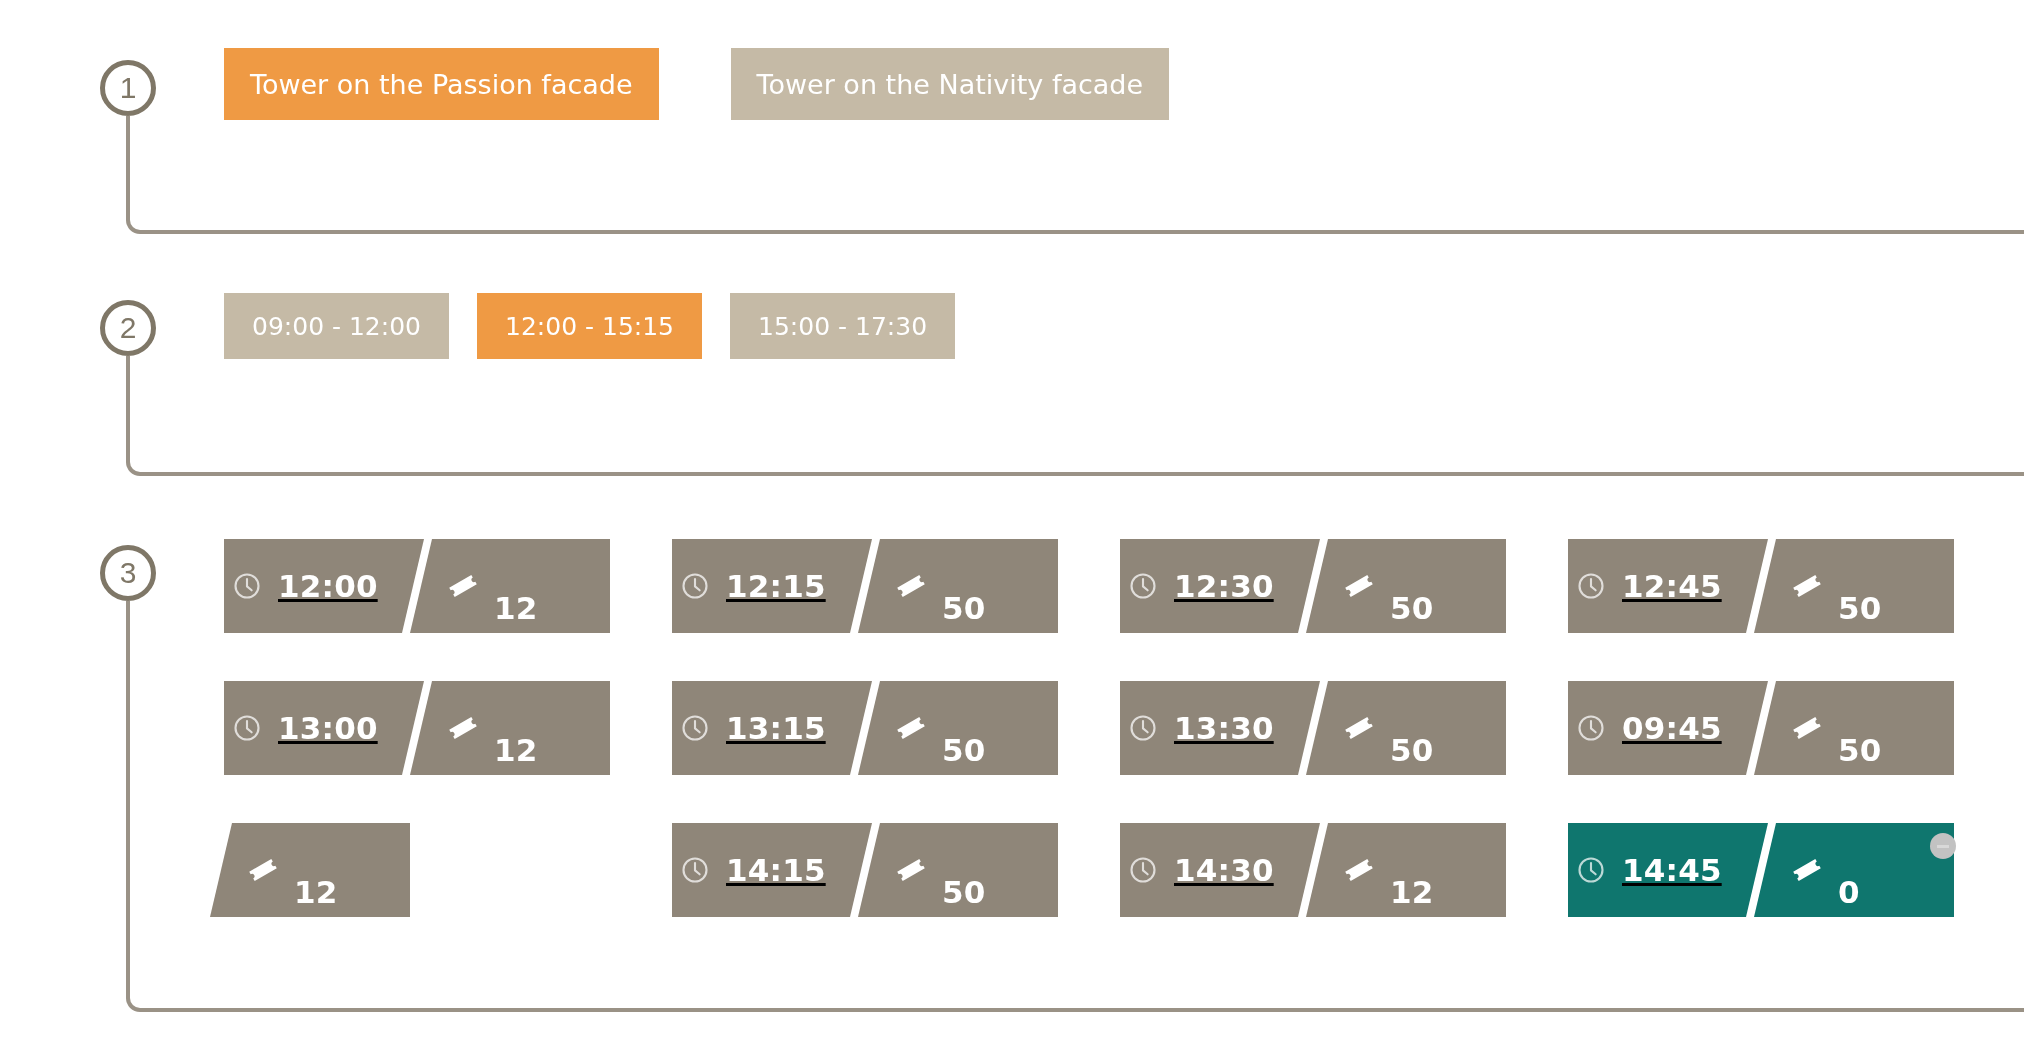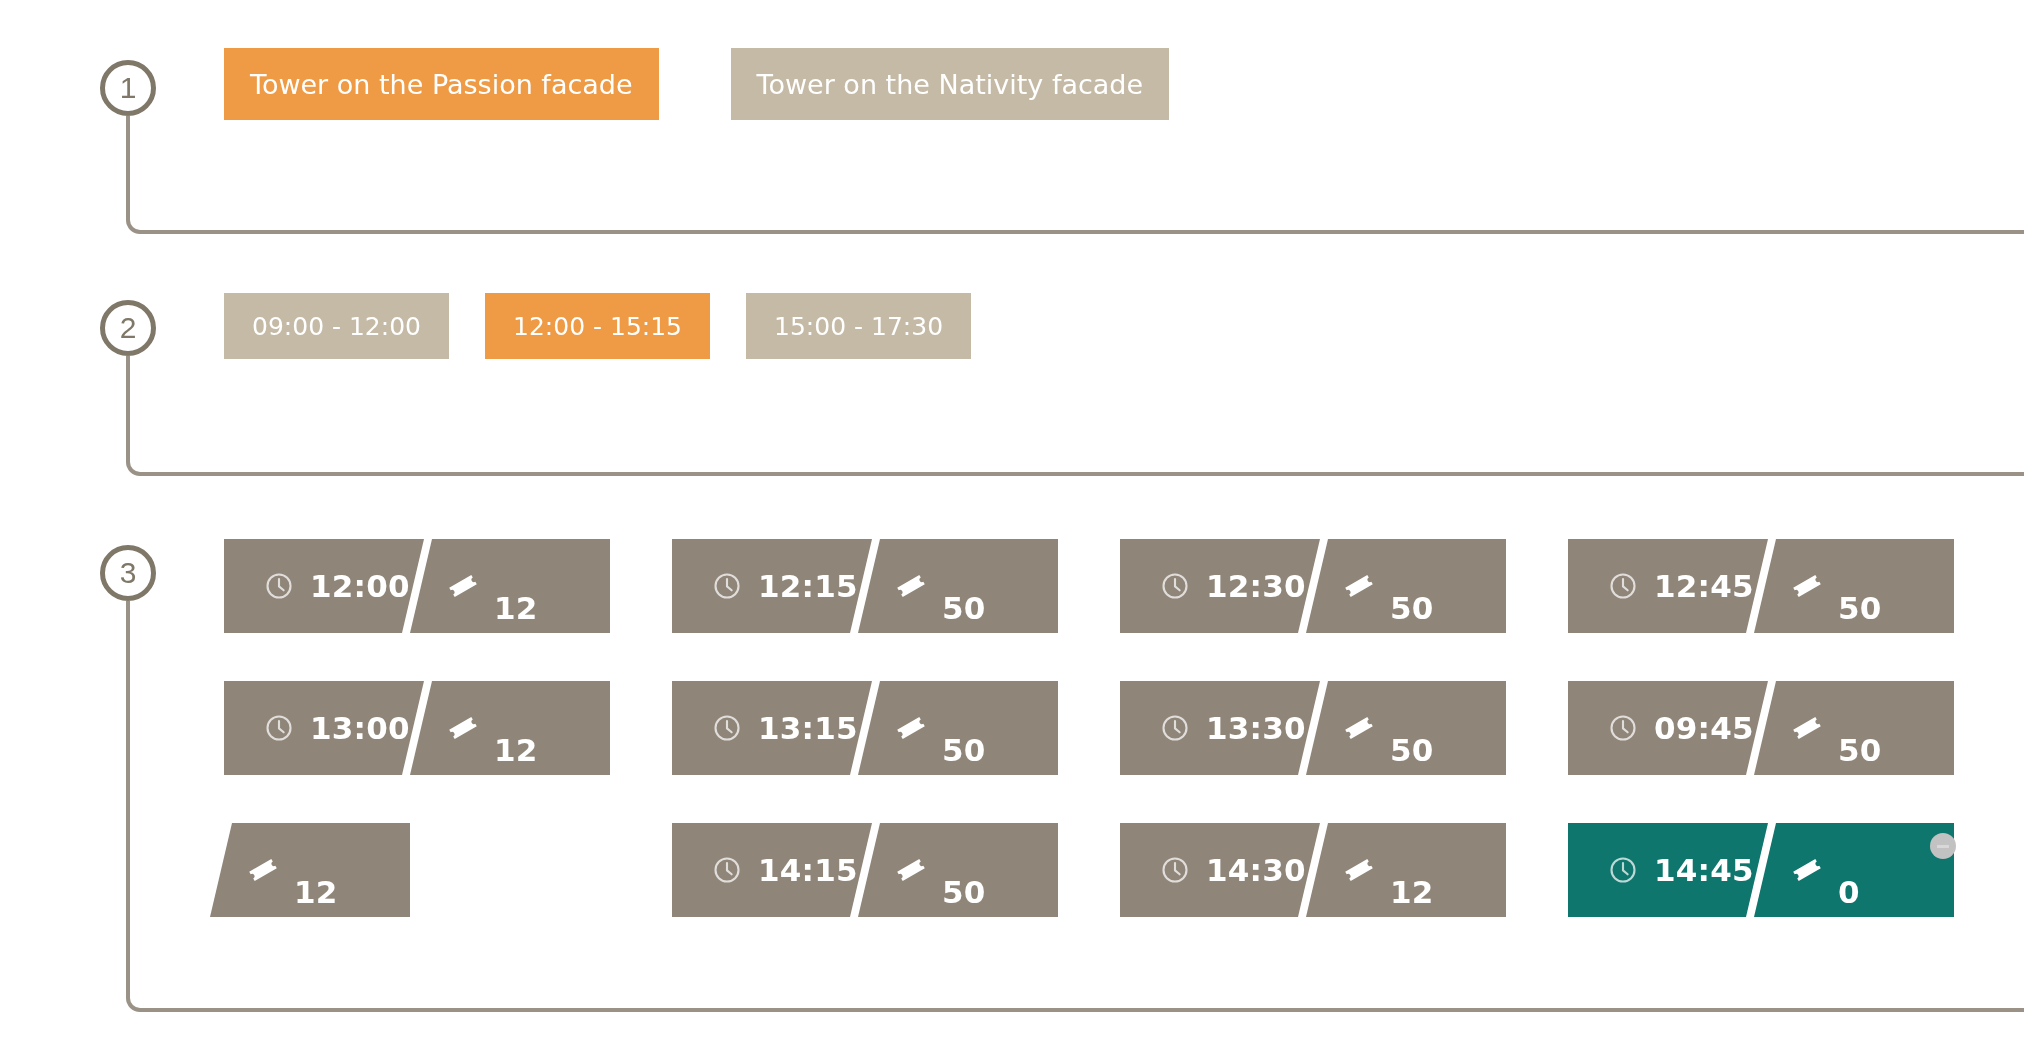--- a/index.html
+++ b/index.html
@@ -74,21 +74,21 @@
   .facade-btn {
     height: 72px;
     padding: 0 26px;
     font-size: 27px;
     margin-right: 72px;
   }
   .slot-btn {
     height: 66px;
     padding: 9px 28px;
     font-size: 25px;
-    margin-right: 36px;
+    margin-right: 28px;
   }
 
   
   .tile-grid {
     position: absolute;
     display: grid;
     grid-template-columns: repeat(4, 400px);
     grid-auto-rows: 94px;
     column-gap: 48px;
     row-gap: 48px;
@@ -105,23 +105,24 @@
   .tile-left,
   .tile-right {
     background: #8f8679;
     display: flex;
     align-items: center;
     height: 100%;
     box-sizing: border-box;
   }
   .tile-left {
     width: 200px;
-    padding-left: 40px;
+    padding-left: 8px;
     
     clip-path: polygon(0 0, 100% 0, calc(100% - 22px) 100%, 0 100%);
+    text-decoration: underline;
   }
   .tile-right {
     width: 200px;
     margin-left: -14px;
     padding-left: 36px;
     clip-path: polygon(22px 0, 100% 0, 100% 100%, 0 100%);
   }
   .tile.unavailable .tile-left,
   .tile.unavailable .tile-right {
     background: #0f766e;

